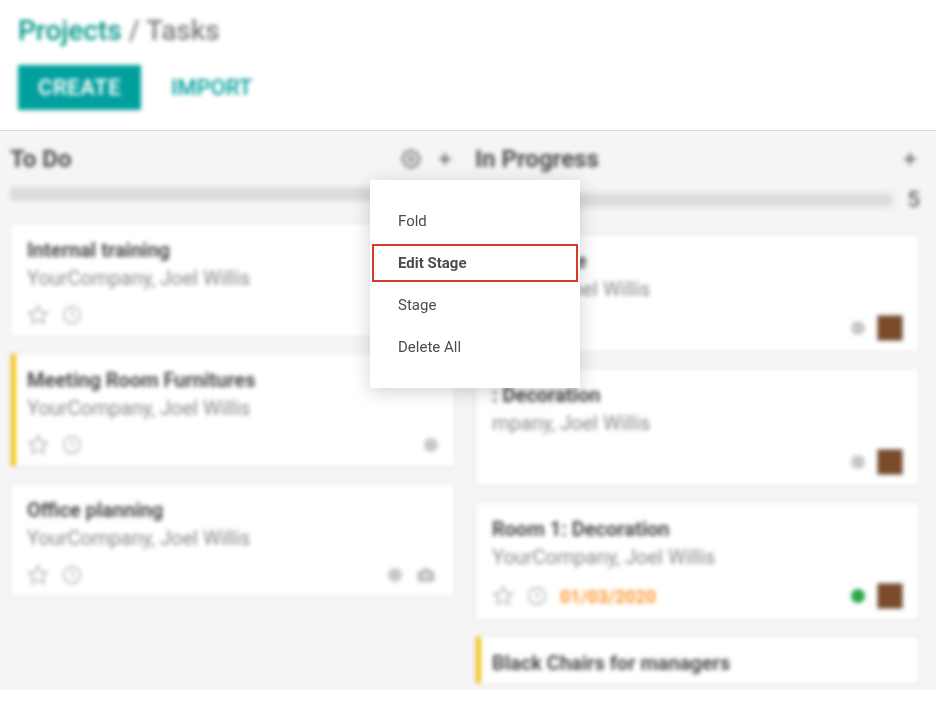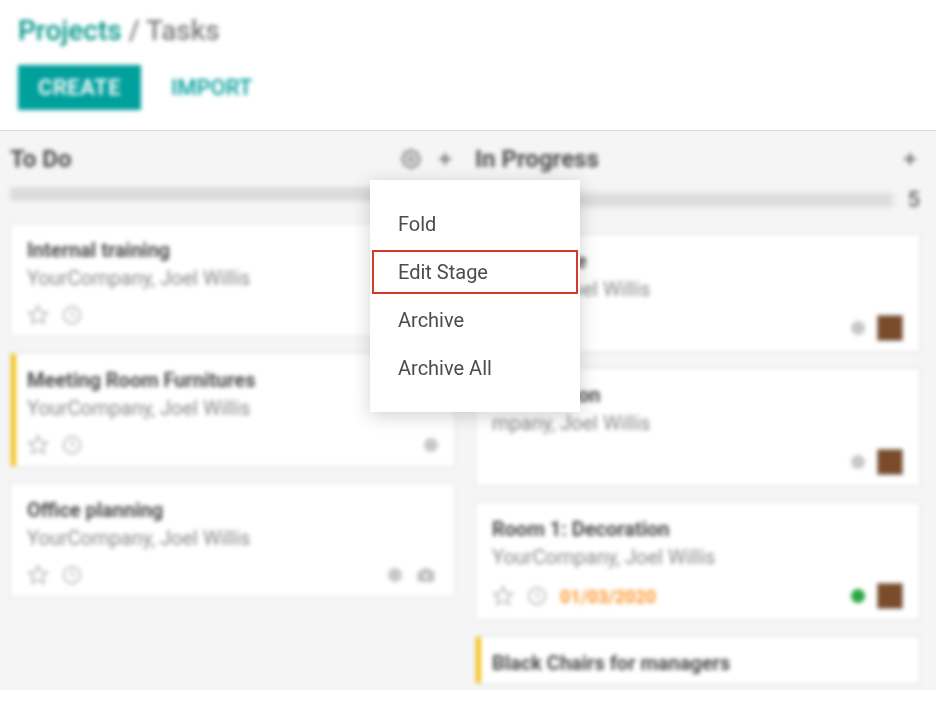--- a/index.html
+++ b/index.html
@@ -29,22 +29,22 @@
   .card-footer-left { display:flex; align-items:center; gap:12px; color:#9a9a9a; }
   .card-footer-right { display:flex; align-items:center; gap:12px; }
   .dot { width:14px; height:14px; border-radius:50%; background:#c7c7c7; display:inline-block; }
   .dot.green { background:#28a745; }
   .avatar { width:26px; height:26px; background:#7b4b2a; border:1px solid #999; display:inline-block; }
   .due-date { color:#ff8c1a; font-weight:600; font-size:18px; }
   .star, .clock { width:22px; height:22px; }
 
   
   .dropdown { position:absolute; left:370px; top:180px; width:210px; background:#fff; box-shadow: 0 4px 18px rgba(0,0,0,0.18); padding: 20px 0; z-index:50; }
-  .dropdown-item { font-size:20px; color:#4c4c4c; padding: 12px 28px; cursor:pointer; }
-  .dropdown-item.highlight { outline: 2px solid #d43b2a; outline-offset:-4px; }
+  .dropdown-item { font-size:15px; color:#4c4c4c; padding: 12px 28px; cursor:pointer; }
+  .dropdown-item.highlight { outline: 2px solid #d43b2a; outline-offset:-4px;font-weight:bold; }
 
   svg { display:block; }
 </style>
 </head>
 <body>
 
 <div class="page-header">
   <div class="breadcrumbs">
     <span class="crumb-link">Projects</span>
     <span>/</span>
@@ -222,15 +222,15 @@
 
     <div class="card accent" style="padding-bottom:4px;">
       <div class="card-title">Black Chairs for managers</div>
     </div>
   </div>
 </div>
 
 <div class="dropdown">
   <div class="dropdown-item">Fold</div>
   <div class="dropdown-item highlight">Edit Stage</div>
-  <div class="dropdown-item">Archive</div>
-  <div class="dropdown-item">Archive All</div>
+  <div class="dropdown-item">Stage</div>
+  <div class="dropdown-item">Delete All</div>
 </div>
 
 </body></html>

